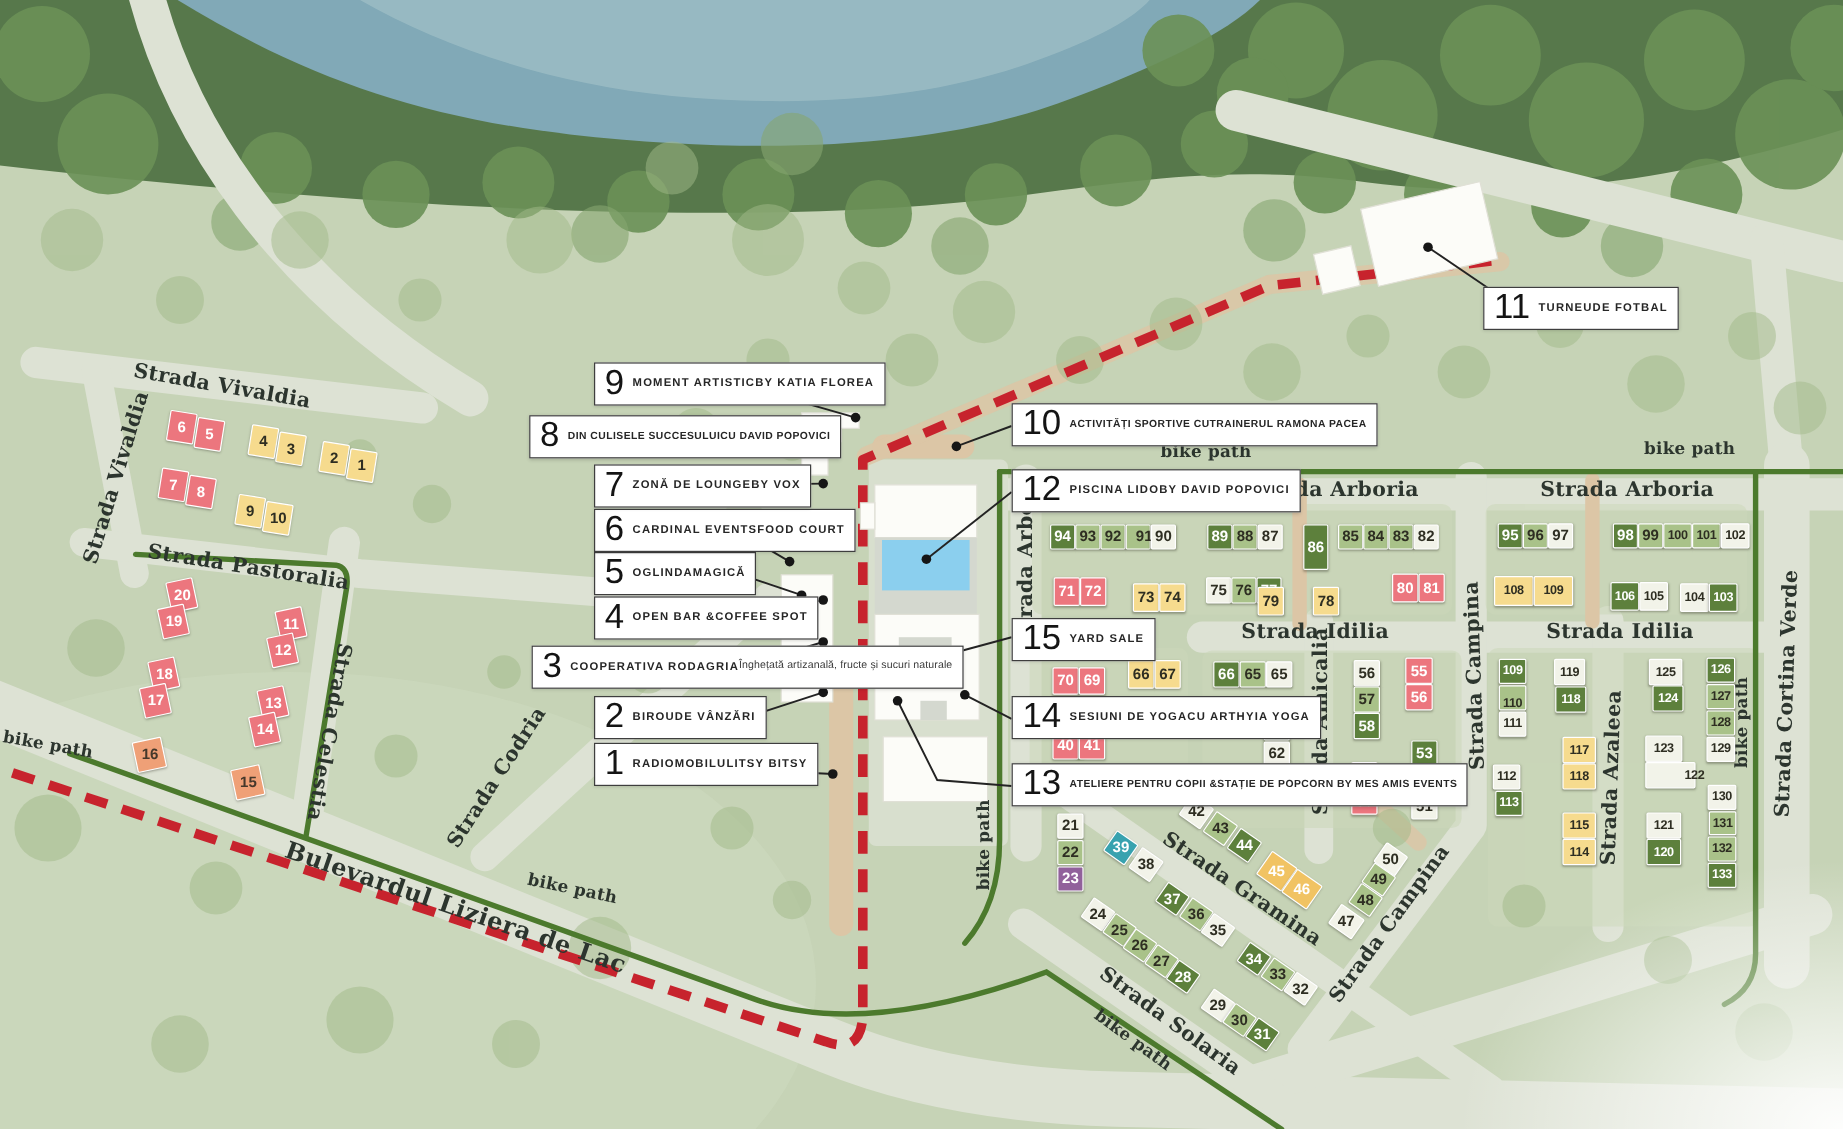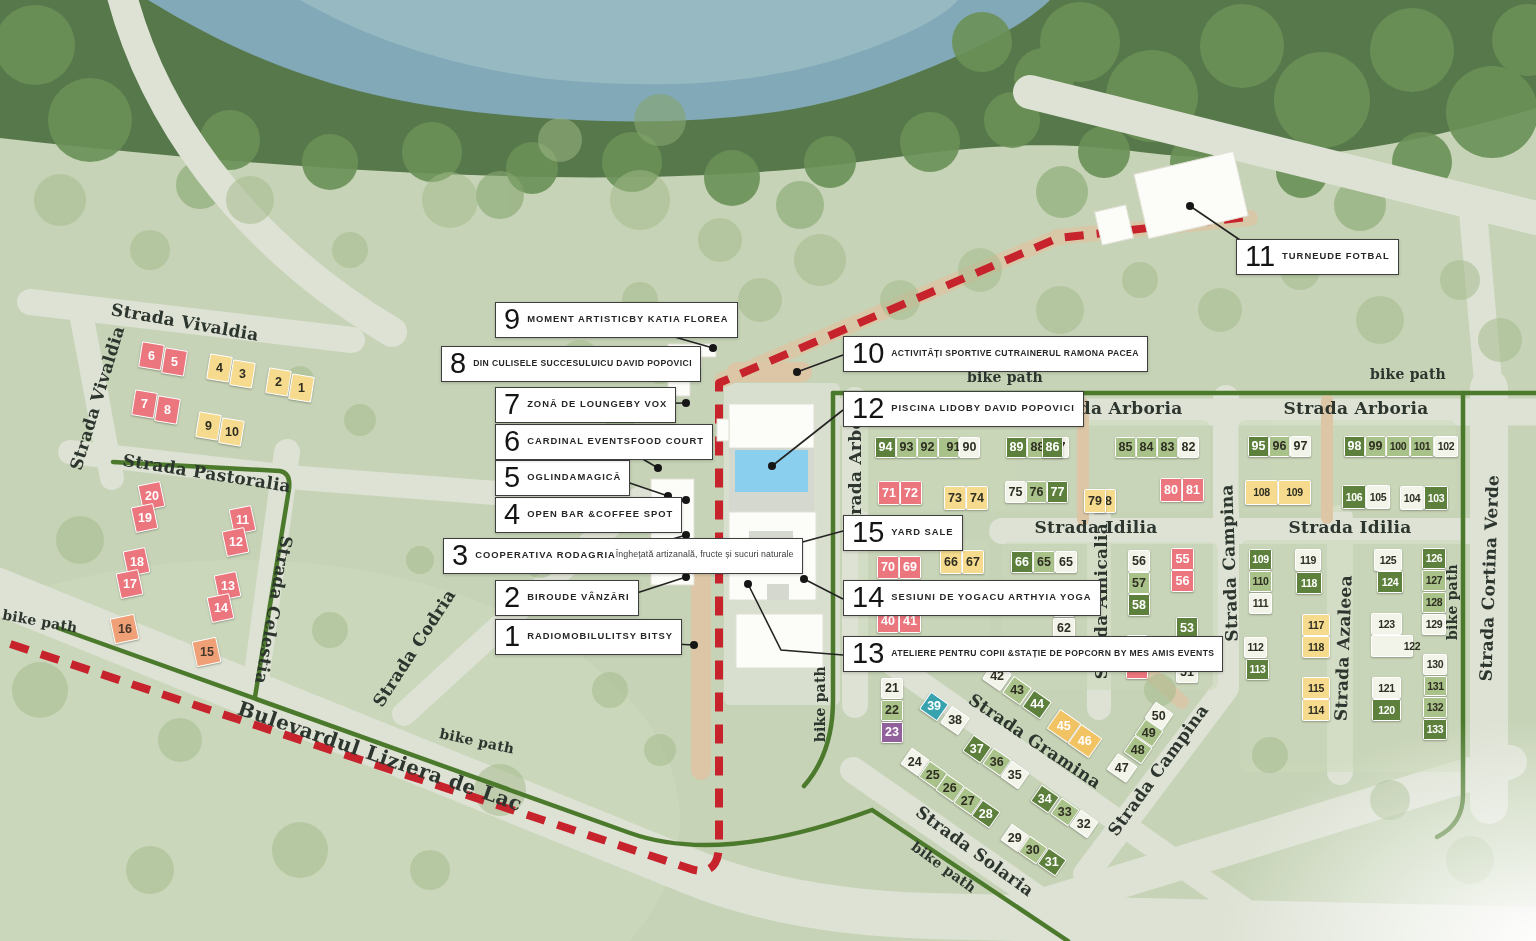--- a/index.html
+++ b/index.html
@@ -309,21 +309,21 @@
       </div>
       <div class="lot c-dg" style="left: 1006px; top: 437px; width: 21px; height: 21px; --r: 0deg; --cr: 0deg;">
         <span>89</span>
       </div>
       <div class="lot c-lg" style="left: 1027px; top: 437px; width: 21px; height: 21px; --r: 0deg; --cr: 0deg;">
         <span>88</span>
       </div>
       <div class="lot c-wh" style="left: 1048px; top: 437px; width: 21px; height: 21px; --r: 0deg; --cr: 0deg;">
         <span>87</span>
       </div>
-      <div class="lot c-dg" style="left: 1042px; top: 437px; width: 21px; height: 21px; --r: 0deg; --cr: 0deg;">
+      <div class="lot c-dg" style="left: 1086px; top: 437px; width: 21px; height: 38px; --r: 0deg; --cr: 0deg;">
         <span>86</span>
       </div>
       <div class="lot c-lg" style="left: 1115px; top: 437px; width: 21px; height: 21px; --r: 0deg; --cr: 0deg;">
         <span>85</span>
       </div>
       <div class="lot c-lg" style="left: 1136px; top: 437px; width: 21px; height: 21px; --r: 0deg; --cr: 0deg;">
         <span>84</span>
       </div>
       <div class="lot c-lg" style="left: 1157px; top: 437px; width: 21px; height: 21px; --r: 0deg; --cr: 0deg;">
         <span>83</span>
@@ -348,21 +348,21 @@
       </div>
       <div class="lot c-lg" style="left: 1026px; top: 481px; width: 21px; height: 22px; --r: 0deg; --cr: 0deg;">
         <span>76</span>
       </div>
       <div class="lot c-dg" style="left: 1047px; top: 481px; width: 21px; height: 22px; --r: 0deg; --cr: 0deg;">
         <span>77</span>
       </div>
       <div class="lot c-ye" style="left: 1094px; top: 489px; width: 22px; height: 24px; --r: 0deg; --cr: 0deg;">
         <span>78</span>
       </div>
-      <div class="lot c-ye" style="left: 1084px; top: 489px; width: 22px; height: 24px; --r: 0deg; --cr: 0deg;">
+      <div class="lot c-ye" style="left: 1048px; top: 489px; width: 22px; height: 24px; --r: 0deg; --cr: 0deg;">
         <span>79</span>
       </div>
       <div class="lot c-pk" style="left: 1160px; top: 478px; width: 22px; height: 24px; --r: 0deg; --cr: 0deg;">
         <span>80</span>
       </div>
       <div class="lot c-pk" style="left: 1182px; top: 478px; width: 22px; height: 24px; --r: 0deg; --cr: 0deg;">
         <span>81</span>
       </div>
       <div class="lot c-dg" style="left: 1248px; top: 436px; width: 21px; height: 21px; --r: 0deg; --cr: 0deg;">
         <span>95</span>
@@ -549,21 +549,21 @@
       </div>
       <div class="lot c-lg" style="left: 1022px; top: 840px; width: 22px; height: 20px; --r: 35deg; --cr: -35deg;">
         <span>30</span>
       </div>
       <div class="lot c-dg" style="left: 1041px; top: 852px; width: 22px; height: 20px; --r: 35deg; --cr: -35deg;">
         <span>31</span>
       </div>
       <div class="lot c-dg len3" style="left: 1249px; top: 549px; width: 23px; height: 21px; --r: 0deg; --cr: 0deg;">
         <span>109</span>
       </div>
-      <div class="lot c-lg len3" style="left: 1249px; top: 571px; width: 23px; height: 21px; --r: 0deg; --cr: 0deg;">
+      <div class="lot c-lg len3" style="left: 1249px; top: 571px; width: 23px; height: 21px; align-items: flex-end; --r: 0deg; --cr: 0deg;">
         <span>110</span>
       </div>
       <div class="lot c-wh len3" style="left: 1249px; top: 593px; width: 23px; height: 21px; --r: 0deg; --cr: 0deg;">
         <span>111</span>
       </div>
       <div class="lot c-wh len3" style="left: 1244px; top: 637px; width: 23px; height: 21px; --r: 0deg; --cr: 0deg;">
         <span>112</span>
       </div>
       <div class="lot c-dg len3" style="left: 1246px; top: 659px; width: 23px; height: 21px; --r: 0deg; --cr: 0deg;">
         <span>113</span>

